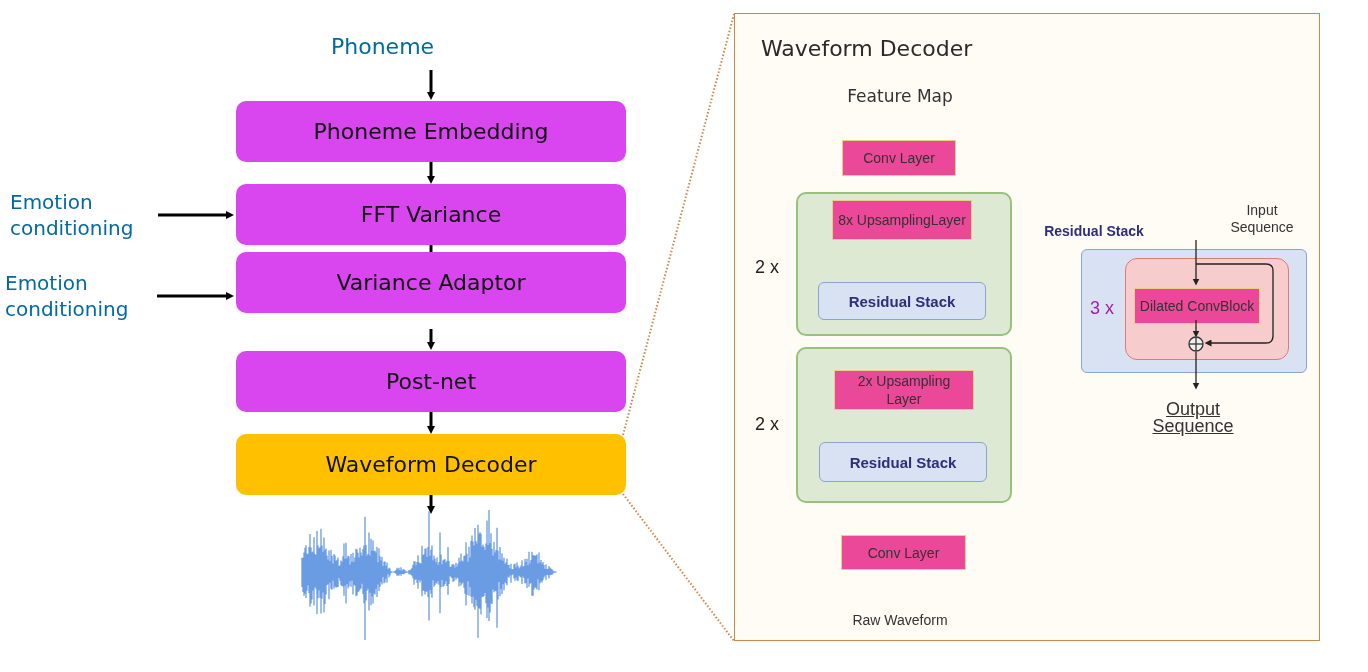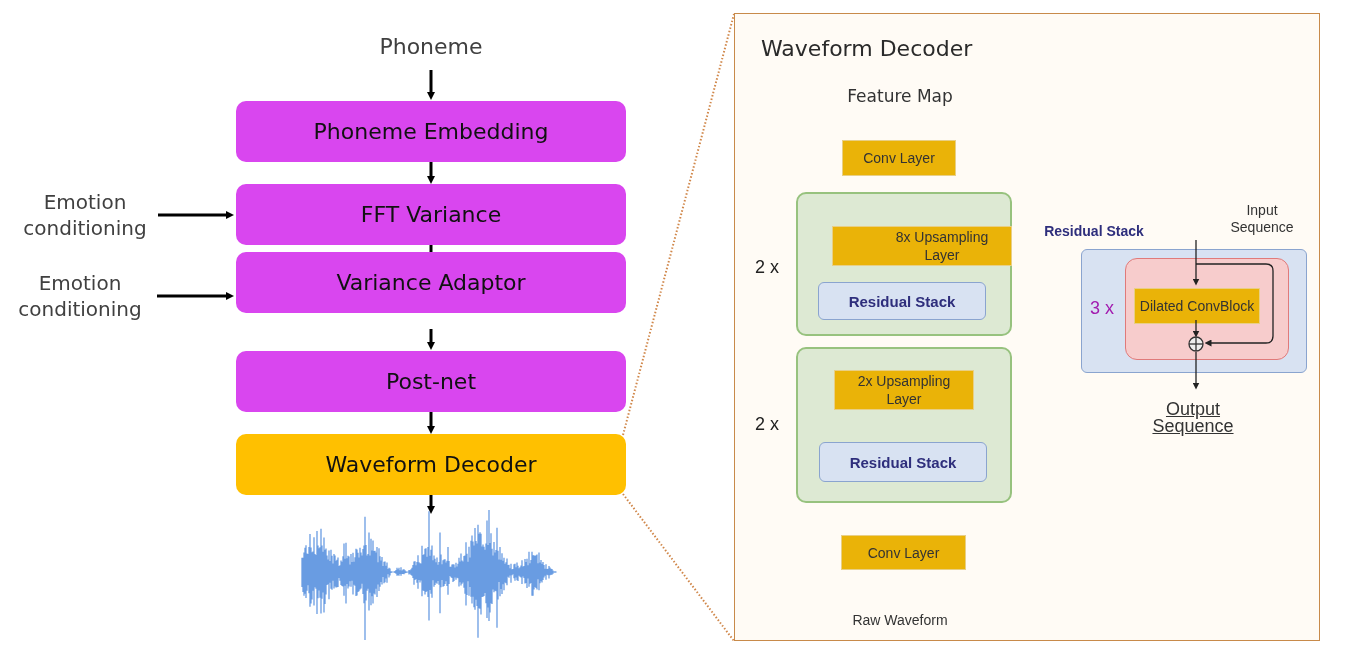--- a/index.html
+++ b/index.html
@@ -1,27 +1,27 @@
 <!DOCTYPE html>
 <html><head>
 <meta charset="utf-8">
 <style>
   html, body { margin: 0; padding: 0; background: #ffffff; }
   body { width: 1368px; height: 672px; position: relative; overflow: hidden;
          font-family: "DejaVu Sans", sans-serif; }
   .abs { position: absolute; }
-  .lbl { position: absolute; color: #404040; text-align: center; white-space: nowrap; }
+  .lbl { position: absolute; color: #0369a1; white-space: nowrap; }
   .gbox { position: absolute; left: 236px; width: 390px; height: 61px; border-radius: 10px;
           background: #d946ef; display: flex; align-items: center; justify-content: center;
           font-size: 22px; color: #111; }
   .gbox.orange { background: #ffc000; }
   .panel { position: absolute; left: 734px; top: 13px; width: 586px; height: 628px;
            border: 1.5px solid #c88a4a; background: #fffbf5; box-sizing: border-box; }
   .panel-title { position: absolute; left: 26px; top: 22px; font-size: 22px; color: #2a2a2a; }
-  .ybox { position: absolute; background: #eab308; border: 1.5px solid #e8cf86;
+  .ybox { position: absolute; background: #ec4899; border: 1.5px solid #e8cf86;
           display: flex; align-items: center; justify-content: center; text-align: right;
           font-family: "Liberation Sans", sans-serif; font-size: 14px; color: #333; line-height: 18px; }
   .grnblk { position: absolute; background: #dde9d3; border: 2px solid #97c27e; border-radius: 10px; }
   .bluebox { position: absolute; background: #d8e2f2; border: 1.5px solid #8aa4cf; border-radius: 6px;
              display: flex; align-items: center; justify-content: center;
              font-family: "Liberation Sans", sans-serif; font-weight: bold; font-size: 15px; color: #2e2e7c; }
   .smallt { position: absolute; font-family: "Liberation Sans", sans-serif; color: #333; text-align: center; }
   svg.overlay { position: absolute; left: 0; top: 0; }
 </style>
 </head>
@@ -361,21 +361,21 @@
   <div class="panel-title">Waveform Decoder</div>
 </div>
 
 <div class="smallt" style="left:820px; top:86px; width:160px; font-size:17px; font-family:'DejaVu Sans',sans-serif;">Feature Map</div>
 <div class="ybox" style="left:842px; top:140px; width:112px; height:34px;">
     <span>Conv Layer</span>
   </div>
 
 <div class="grnblk" style="left:796px; top:192px; width:212px; height:140px;"></div>
 <div class="smallt" style="left:752px; top:257px; width:30px; font-size:18px; color:#222;">2 x</div>
-<div class="ybox" style="left:832px; top:226px; width:138px; height:38px; flex-direction:column;padding-left:40px;">
+<div class="ybox" style="left:832px; top:200px; width:138px; height:38px; flex-direction:row;">
   <span>8x Upsampling</span>
   <span>Layer</span>
 </div>
 <div class="bluebox" style="left:818px; top:282px; width:166px; height:36px;">
     <span>Residual Stack</span>
   </div>
 
 <div class="grnblk" style="left:796px; top:347px; width:212px; height:152px;"></div>
 <div class="smallt" style="left:752px; top:414px; width:30px; font-size:18px; color:#222;">2 x</div>
 <div class="ybox" style="left:834px; top:370px; width:138px; height:38px; flex-direction:column;">

